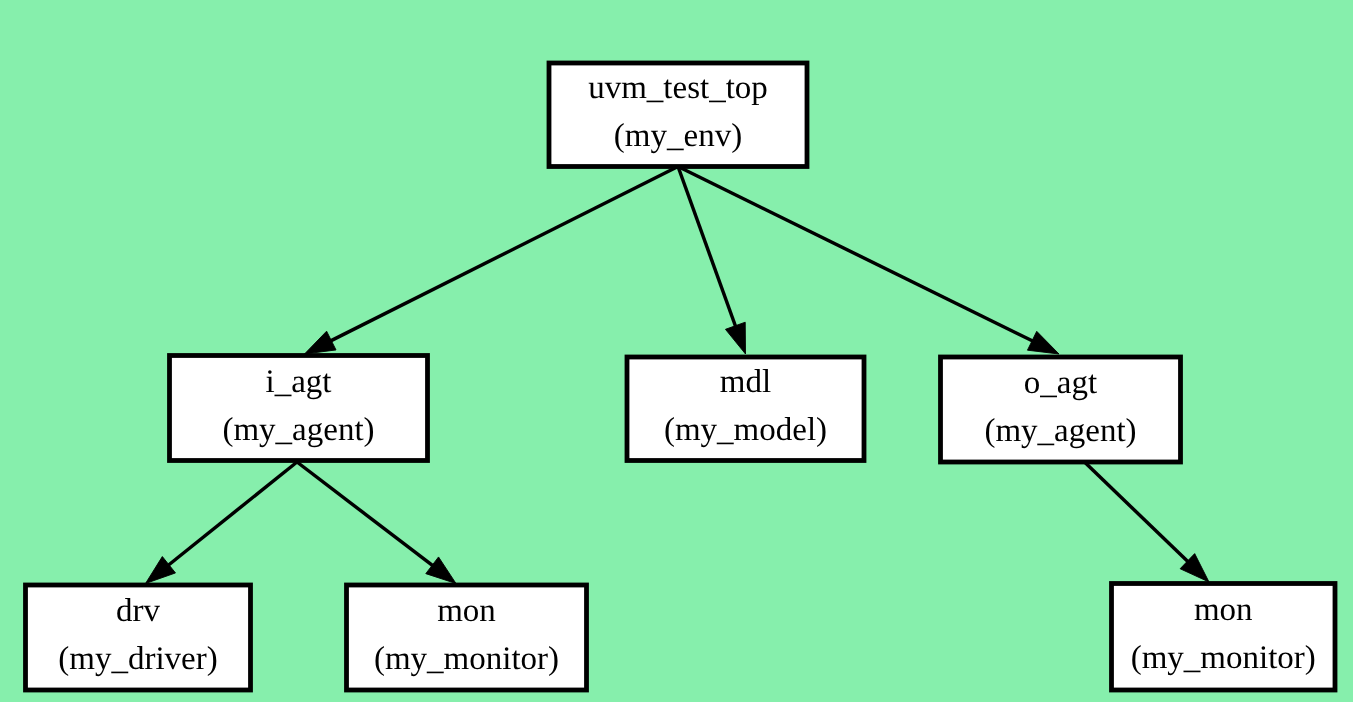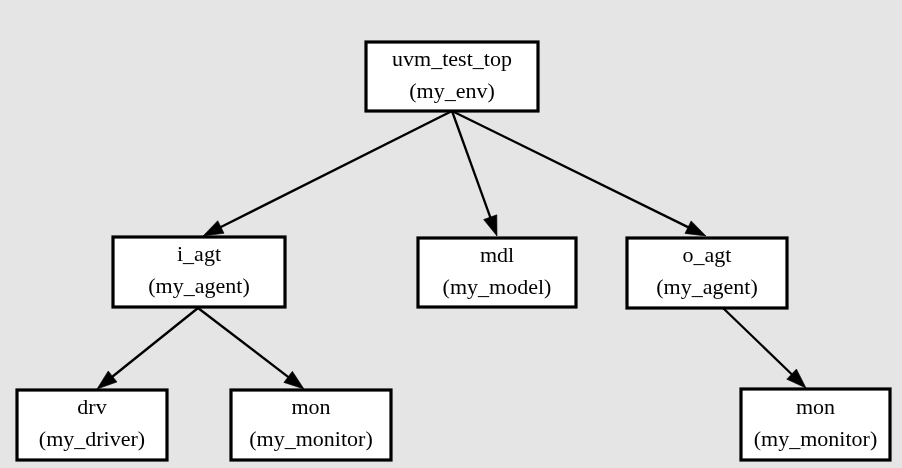--- a/index.html
+++ b/index.html
@@ -11,21 +11,21 @@
   body {
     width: 902px;
     height: 468px;
     overflow: hidden;
     font-family: "Liberation Serif", "DejaVu Serif", serif;
   }
   #diagram-root {
     position: relative;
     width: 902px;
     height: 468px;
-    background: #e5e5e5;
+    background: #86efac;
   }
   svg#hierarchy-svg {
     display: block;
     width: 902px;
     height: 468px;
   }
   .node-box {
     fill: #ffffff;
     stroke: #000000;
     stroke-width: 3.2;

